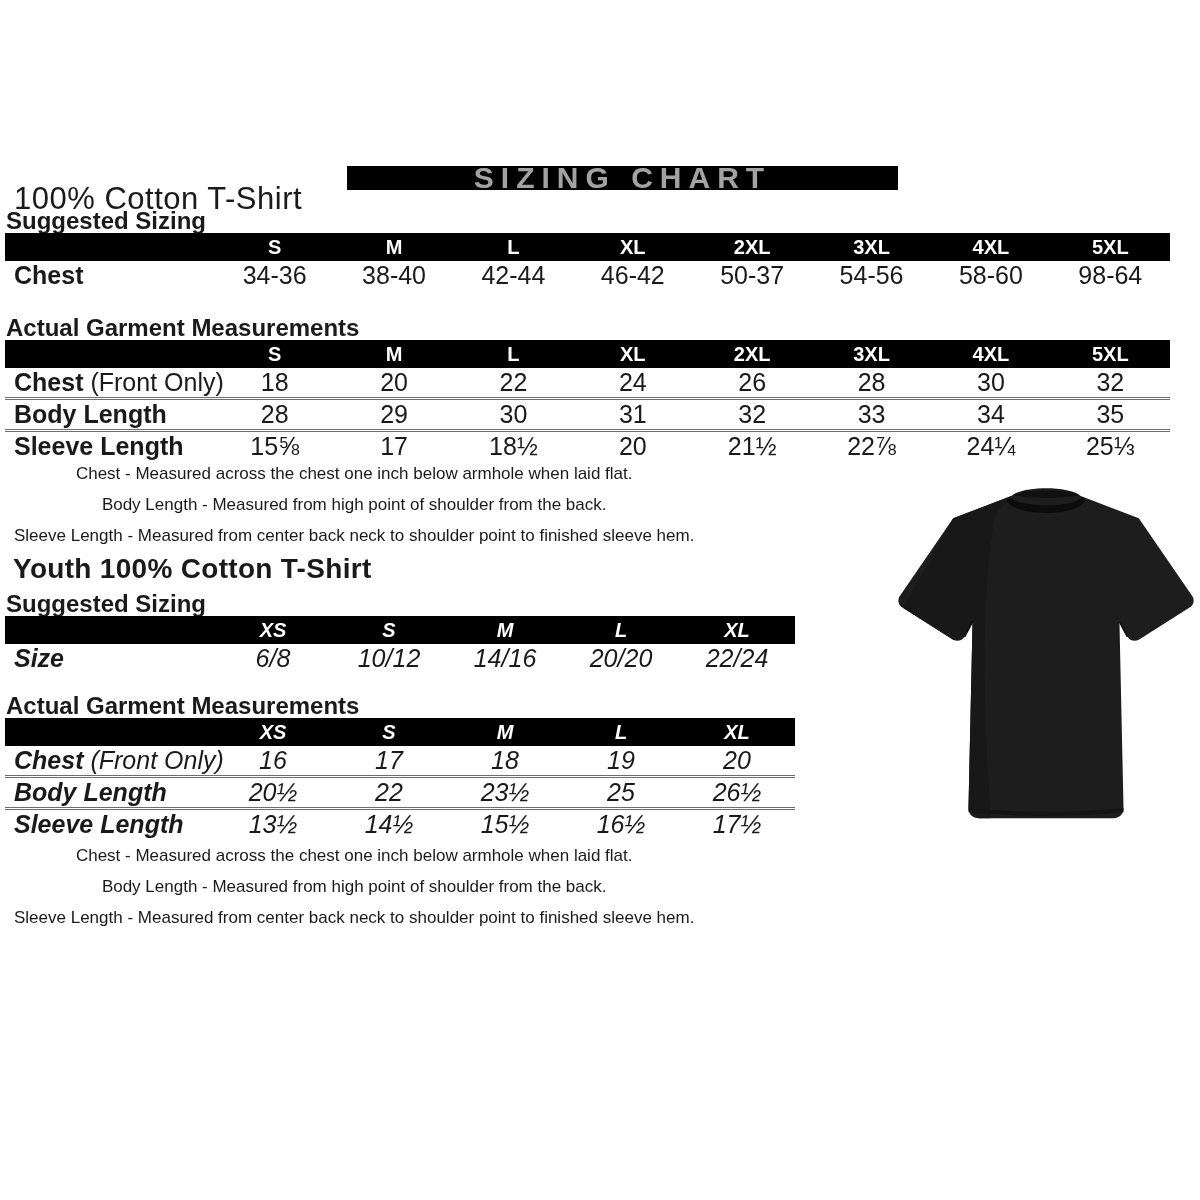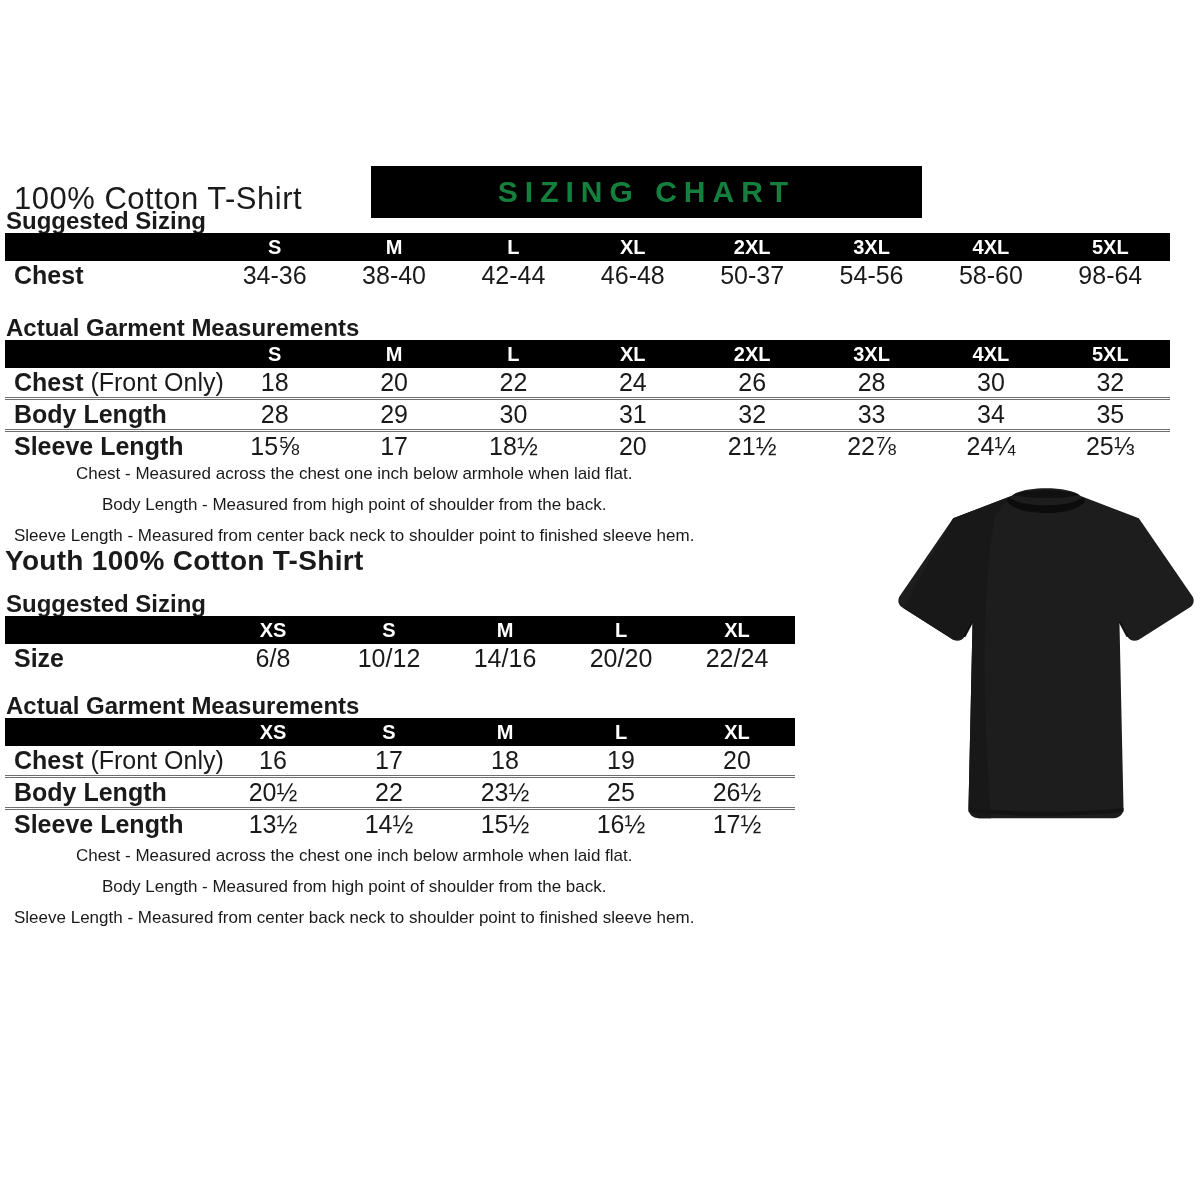--- a/index.html
+++ b/index.html
@@ -4,38 +4,38 @@
 <style>
   html,body{margin:0;padding:0;background:#ffffff;}
   body{width:1200px;height:1200px;font-family:"Liberation Sans","DejaVu Sans",sans-serif;color:#1a1a1a;}
   .canvas{position:relative;width:1200px;height:1200px;overflow:hidden;background:#fff;}
 
   .abs{position:absolute;}
 
   .main-title{left:14px;top:160px;font-size:31px;font-weight:400;letter-spacing:.5px;white-space:nowrap;}
   .youth-title{left:5px;top:545px;font-size:28px;font-weight:700;letter-spacing:.3px;white-space:nowrap;}
 
-  .banner{left:347px;top:166px;width:551px;height:52px;background:#000;color:#15803d;
+  .banner{left:347px;top:166px;width:551px;height:24px;background:#000;color:#a3a3a3;
           display:flex;align-items:center;justify-content:center;
-          font-size:30px;font-weight:700;letter-spacing:7px;white-space:nowrap;margin-left:24px;}
+          font-size:30px;font-weight:700;letter-spacing:7px;white-space:nowrap;}
 
   .caption{font-size:24px;font-weight:700;white-space:nowrap;text-align:center;}
 
   .size-table{border-collapse:collapse;table-layout:fixed;}
   .size-table thead th{background:#000;color:#fff;font-size:20px;font-weight:700;
                        height:28px;text-align:center;padding:0;}
   .size-table tbody th{font-size:25px;text-align:left;padding:0 0 0 9px;font-weight:700;
                        height:29px;white-space:nowrap;}
   .size-table tbody td{font-size:25px;text-align:center;font-weight:400;height:29px;padding:0;}
   .size-table tbody tr + tr th,
   .size-table tbody tr + tr td{border-top:3px double #6e6e6e;}
   .size-table .sfx{font-weight:400;}
 
   .t-adult{width:1165px;}
-  .t-youth{width:790px;}
+  .t-youth{width:790px;font-style:italic;}
 
   .notes{font-size:17px;line-height:31px;}
   .notes div{white-space:nowrap;text-align:center;}
 
   .shirt-wrap{left:893px;top:472px;width:306px;height:362px;}
   .shirt-wrap svg{display:block;width:100%;height:100%;}
 </style>
 </head>
 <body>
 
@@ -69,21 +69,21 @@
           <th>4XL</th>
           <th>5XL</th>
         </tr>
       </thead>
       <tbody>
         <tr>
           <th><span>Chest</span></th>
           <td>34-36</td>
           <td>38-40</td>
           <td>42-44</td>
-          <td>46-48</td>
+          <td>46-42</td>
           <td>50-37</td>
           <td>54-56</td>
           <td>58-60</td>
           <td>98-64</td>
         </tr>
       </tbody>
     </table>
 
   <div class="abs caption" style="left:6px;top:314px;">Actual Garment Measurements</div>
   <table class="abs size-table t-adult" style="left:5px;top:340px;">
@@ -147,21 +147,21 @@
         </tr>
       </tbody>
     </table>
 
   <div class="abs notes" style="left:14px;top:458px;">
     <div>Chest - Measured across the chest one inch below armhole when laid flat.</div>
     <div>Body Length - Measured from high point of shoulder from the back.</div>
     <div>Sleeve Length - Measured from center back neck to shoulder point to finished sleeve hem.</div>
   </div>
 
-  <h2 class="abs youth-title" style="margin: 0px; left: 5px; top: 545px;">Youth 100% Cotton T-Shirt</h2>
+  <h2 class="abs youth-title" style="margin: 8px; left: 5px; top: 545px;">Youth 100% Cotton T-Shirt</h2>
 
   <div class="abs caption" style="left:6px;top:590px;">Suggested Sizing</div>
   <table class="abs size-table t-youth" style="left:5px;top:616px;">
       <colgroup>
         <col style="width: 210px;">
         <col>
         <col>
         <col>
         <col>
         <col>

